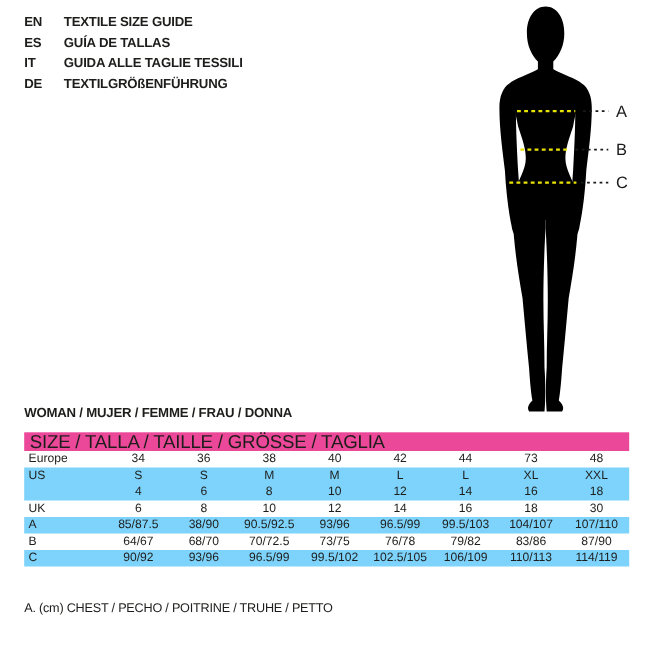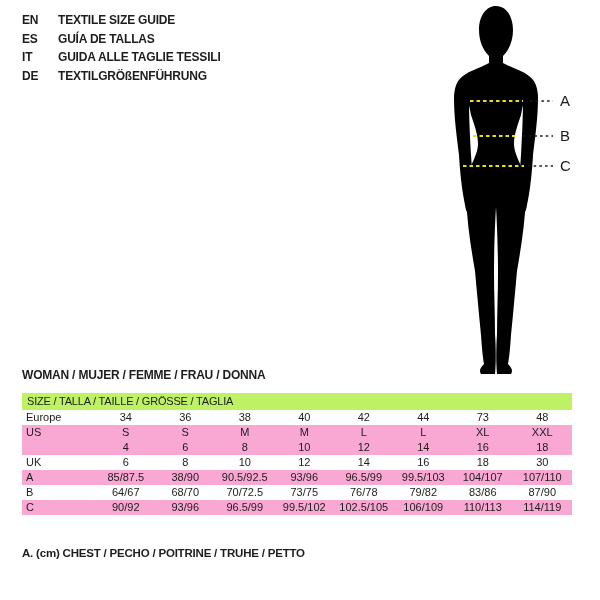--- a/index.html
+++ b/index.html
@@ -16,30 +16,30 @@
 
   
   .figure-svg { left:424px; top:3px; }
   .measure-letter { font-family:"Liberation Sans", sans-serif; font-size:15px; fill:#1a1a1a; }
 
   
   .section-title { left:22px; top:368px; font-weight:bold; font-size:12px; letter-spacing:-0.2px; }
 
   
   .size-table { left:22px; top:393px; width:550px; }
-  .table-bar { height:17px; line-height:17px; background:#bef264;
-               font-size:11px; padding-left:5px; letter-spacing:-0.2px; }
+  .table-bar { height:17px; line-height:17px; background:#ec4899;
+               font-size:17px; padding-left:5px; letter-spacing:-0.2px; }
   .t-row { display:flex; height:15px; line-height:15px; font-size:11px;align-items:flex-end; }
-  .t-row.shaded { background:#f9a8d4; }
+  .t-row.shaded { background:#7dd3fc; }
   .t-lbl { width:74px; padding-left:4px; }
   .t-cell { flex:1; text-align:center; }
 
   
   .legend { left:22px; top:545px; }
-  .legend-line { height:17.7px; line-height:17.7px; font-weight:bold;
+  .legend-line { height:17.7px; line-height:17.7px; font-weight:normal;
                  font-size:11.5px; letter-spacing:-0.2px; }
 </style>
 </head>
 <body>
 
 <div class="abs lang-block">
     <div class="lang-row">
       <span class="lang-code">EN</span>
       <span>TEXTILE SIZE GUIDE</span>
     </div>

